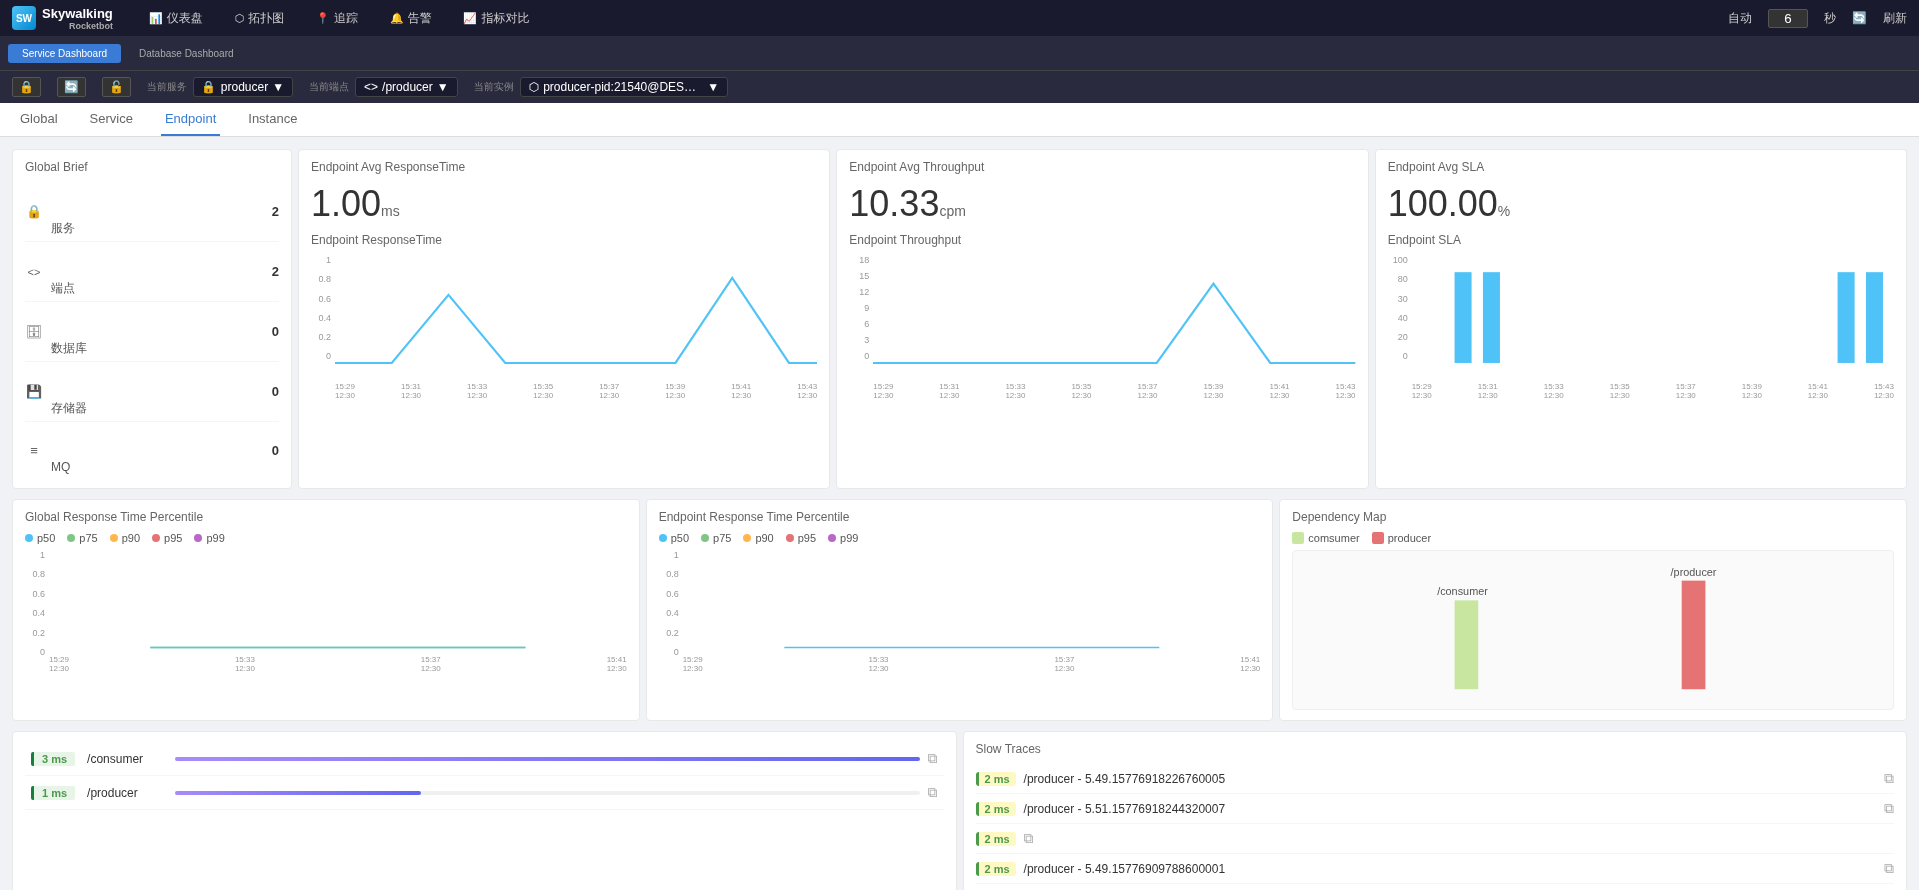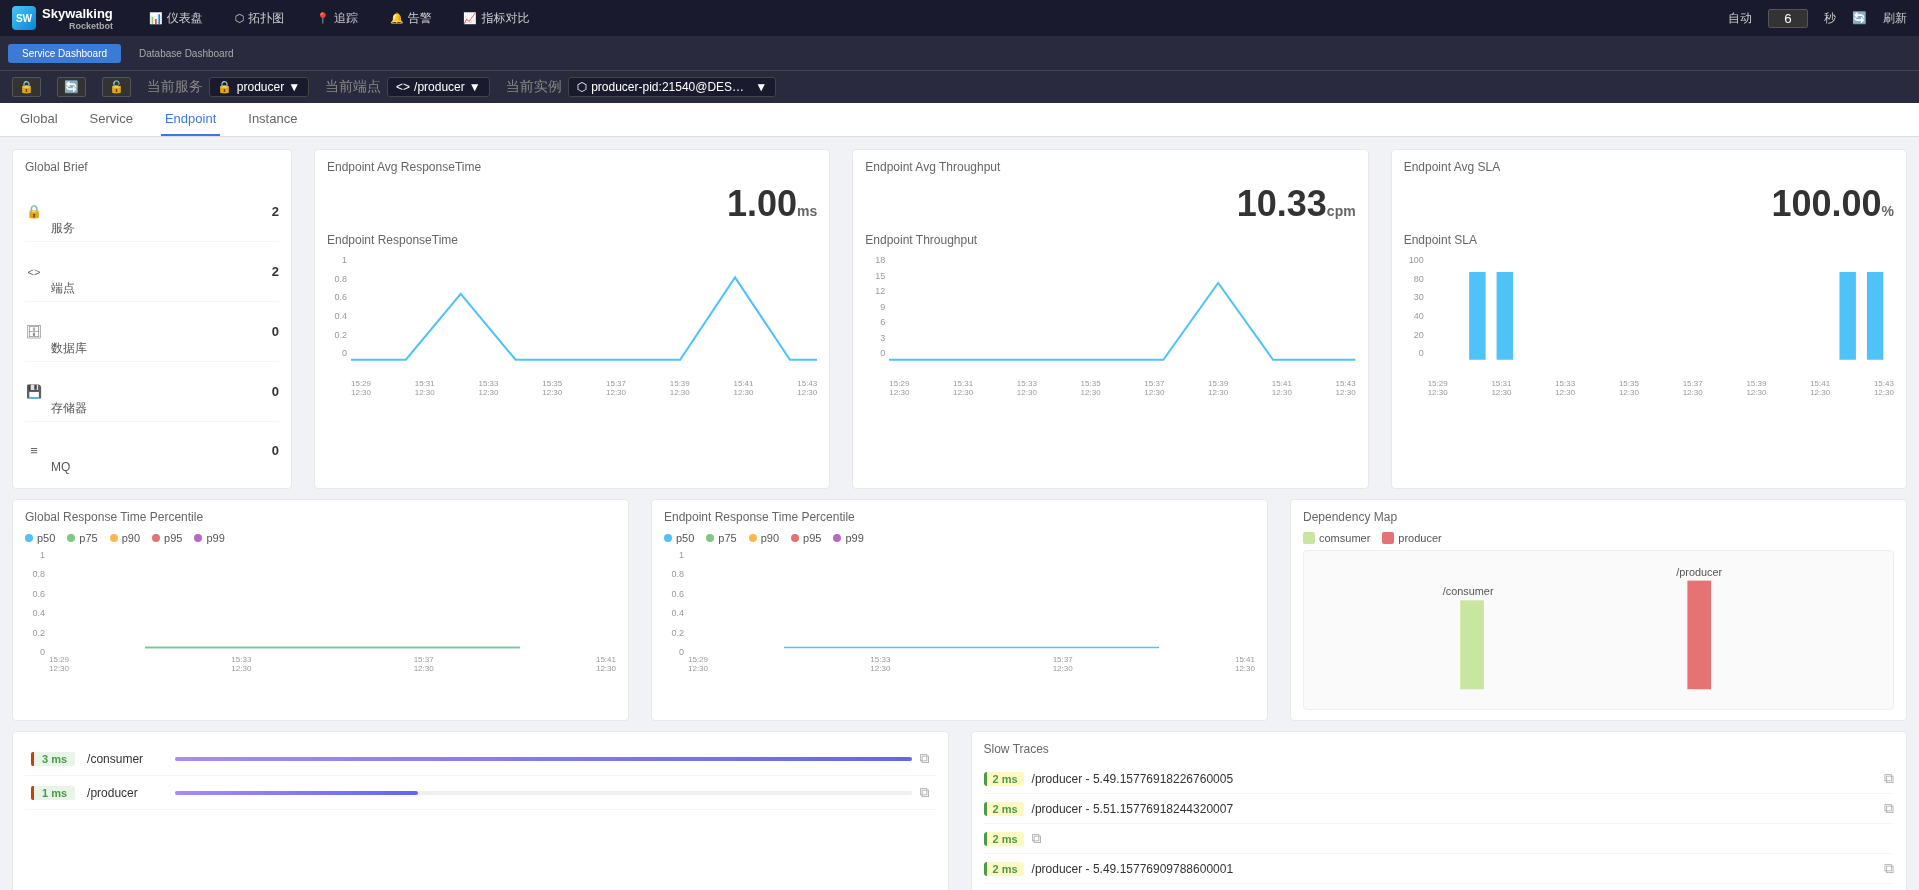--- a/index.html
+++ b/index.html
@@ -72,21 +72,21 @@
       display: flex;
       align-items: center;
       padding: 6px 12px;
       gap: 16px;
       border-top: 1px solid #444;
     }
     .toolbar-group {
       display: flex; align-items: center; gap: 6px;
       font-size: 11px; color: #aaa;
     }
-    .toolbar-label { font-size: 14px; color: #888; }
+    .toolbar-label { font-size: 10px; color: #888; }
     .toolbar-value {
       background: #1a1a2e;
       border: 1px solid #444;
       border-radius: 3px;
       color: #fff;
       padding: 2px 8px;
       font-size: 12px;
       display: flex; align-items: center; gap: 4px;
       min-width: 100px;
     }
@@ -138,45 +138,44 @@
     .card-title {
       font-size: 12px;
       color: #666;
       font-weight: 500;
       margin-bottom: 8px;
     }
 
     
     .grid-row {
       display: grid;
-      gap: 22px;
+      gap: 6px;
       margin-bottom: 10px;
     }
 
     
     .row1 { grid-template-columns: 280px 1fr 1fr 1fr; }
 
     
     .brief-item {
       display: flex; align-items: center; gap: 8px;
       padding: 4px 0;
       border-bottom: 1px solid #f5f5f5;
     }
     .brief-item:last-child { border-bottom: none; }
     .brief-icon { color: #666; font-size: 13px; width: 18px; text-align: center; }
     .brief-label { color: #555; font-size: 12px; flex: 1; margin-top: 34px; }
     .brief-count { color: #333; font-weight: bold; font-size: 13px; }
 
     
     .big-metric {
       font-size: 36px;
-      font-weight: 700;
+      font-weight: 400;
       color: #333;
       line-height: 1.2;
-      text-align: right;
     }
     .big-metric .unit { font-size: 14px; color: #666; }
 
     
     svg.chart { width: 100%; height: 100%; }
 
     
     .chart-wrapper { display: flex; gap: 4px; }
     .y-axis {
       display: flex; flex-direction: column;
@@ -235,21 +234,21 @@
       padding: 8px 6px;
       border-bottom: 1px solid #f5f5f5;
     }
     .slow-ep-badge {
       background: #e8f4e8;
       color: #4a9a4a;
       border-radius: 2px;
       padding: 1px 8px;
       font-size: 11px;
       font-weight: bold;
-      border-left: 3px solid #c2410c;
+      border-left: 3px solid #15803d;
       min-width: 40px;
       text-align: center;
     }
     .slow-ep-label {
       font-size: 12px; color: #333; margin-left: 4px; min-width: 80px;
     }
     .slow-ep-copy { color: #aaa; cursor: pointer; font-size: 14px; margin-left: auto; }
 
     
     .progress-bar-wrap { flex: 1; height: 4px; background: #f0f0f0; border-radius: 2px; }

